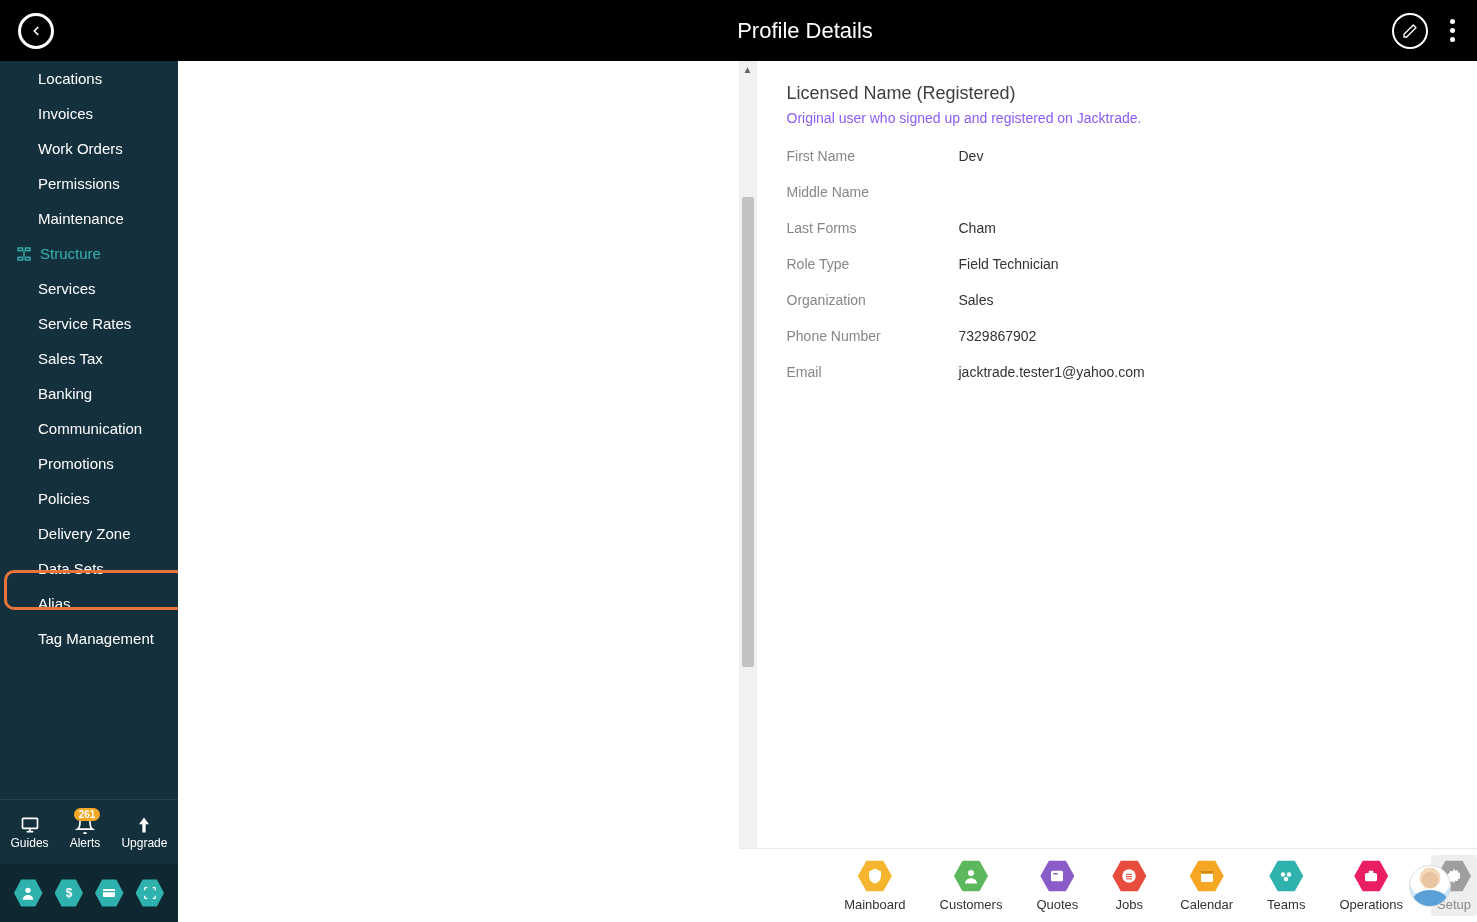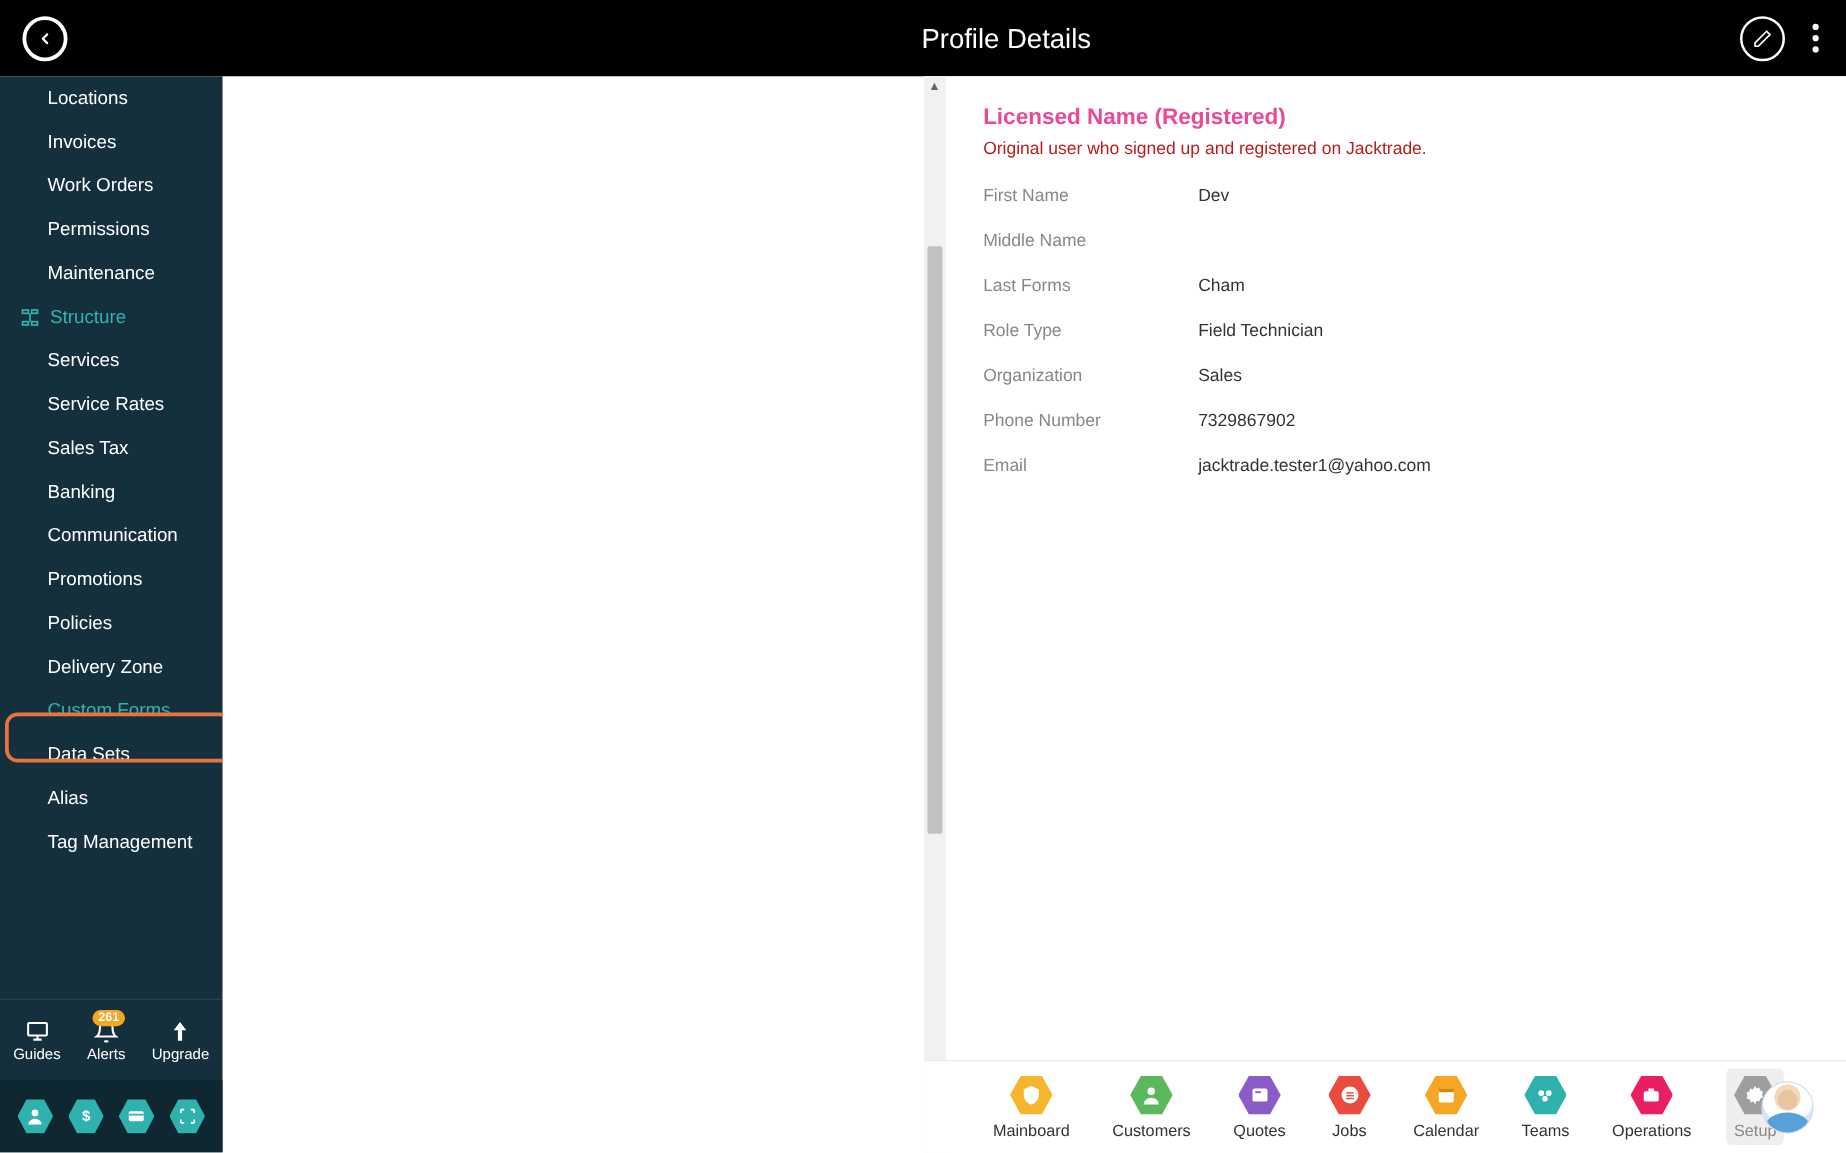--- a/index.html
+++ b/index.html
@@ -40,28 +40,28 @@
   .sb-btn .icon { width: 22px; height: 22px; display: flex; align-items: center; justify-content: center; }
   .badge { position: absolute; top: -6px; right: 0px; background: #f5a623; color: #fff; font-size: 10px; padding: 1px 5px; border-radius: 8px; font-weight: bold; }
 
   .sidebar-hex-row { height: 58px; background: #0f2731; display: flex; align-items: center; gap: 12px; padding: 0 14px; }
   .hex { width: 30px; height: 30px; background: #2fb2ae; display: flex; align-items: center; justify-content: center; cursor: pointer; clip-path: polygon(25% 5%, 75% 5%, 100% 50%, 75% 95%, 25% 95%, 0% 50%); }
   .hex svg { width: 16px; height: 16px; fill: #fff; }
 
   
   .main { flex: 1; display: flex; flex-direction: column; min-width: 0; background: #fff; }
   .content { flex: 1; padding: 22px 30px; overflow-y: auto; margin-left: 18px; }
-  .section-title { font-size: 18px; font-weight: bold; color: #ec4899; margin-bottom: 6px; }
-  .section-sub { font-size: 14px; color: #b91c1c; margin-bottom: 22px; }
+  .section-title { font-size: 18px; font-weight: normal; color: #404040; margin-bottom: 6px; }
+  .section-sub { font-size: 14px; color: #8b5cf6; margin-bottom: 22px; }
   .field-row { display: flex; margin-bottom: 20px; font-size: 14px; }
   .field-label { width: 172px; color: #878787; }
   .field-value { color: #333; }
 
   
-  .bottombar { height: 74px; border-top: 1px solid #eaeaea; display: flex; align-items: center; justify-content: center; position: relative; background: #fff; }
+  .bottombar { height: 74px; border-top: 1px solid #eaeaea; display: flex; align-items: center; justify-content: flex-end; position: relative; background: #fff; }
   .bb-items { display: flex; gap: 22px; }
   .bb-item { display: flex; flex-direction: column; align-items: center; gap: 4px; font-size: 13px; color: #333; cursor: pointer; padding: 4px 6px; }
   .bb-item.active { background: #eee; border-radius: 4px; color: #888; }
   .bb-hex { width: 34px; height: 34px; display: flex; align-items: center; justify-content: center; clip-path: polygon(25% 5%, 75% 5%, 100% 50%, 75% 95%, 25% 95%, 0% 50%); }
   .bb-hex svg { width: 18px; height: 18px; fill: #fff; }
   .avatar { position: absolute; right: 26px; width: 42px; height: 42px; border-radius: 50%; background: radial-gradient(circle at 50% 30%, #f5d7b9 0 30%, #fff 31% 60%, #cfe8ff 61% 100%); border: 1px solid #ddd; cursor: pointer; overflow: hidden; }
   .avatar::after{content:"";position:absolute;bottom:-4px;left:50%;transform:translateX(-50%);width:34px;height:20px;background:#5aa0d8;border-radius:50% 50% 0 0;}
   .avatar::before{content:"";position:absolute;top:6px;left:50%;transform:translateX(-50%);width:16px;height:16px;background:#e8c4a0;border-radius:50%;}
 
 </style>
@@ -115,21 +115,20 @@
                 <span>Structure</span>
               </li>
               <li class="nav-item">Services</li>
               <li class="nav-item">Service Rates</li>
               <li class="nav-item">Sales Tax</li>
               <li class="nav-item">Banking</li>
               <li class="nav-item">Communication</li>
               <li class="nav-item">Promotions</li>
               <li class="nav-item">Policies</li>
               <li class="nav-item">Delivery Zone</li>
-              <li class="nav-item active">Custom Forms</li>
               <li class="nav-item">Data Sets</li>
               <li class="nav-item">Alias</li>
               <li class="nav-item">Tag Management</li>
             </ul>
             <div class="highlight-box"></div>
           </div>
           <div class="sidebar-bottom">
             <div class="sb-btn">
               <div class="icon">
                 <svg width="20" height="20" viewBox="0 0 24 24" fill="none" stroke="#fff" stroke-width="2">

